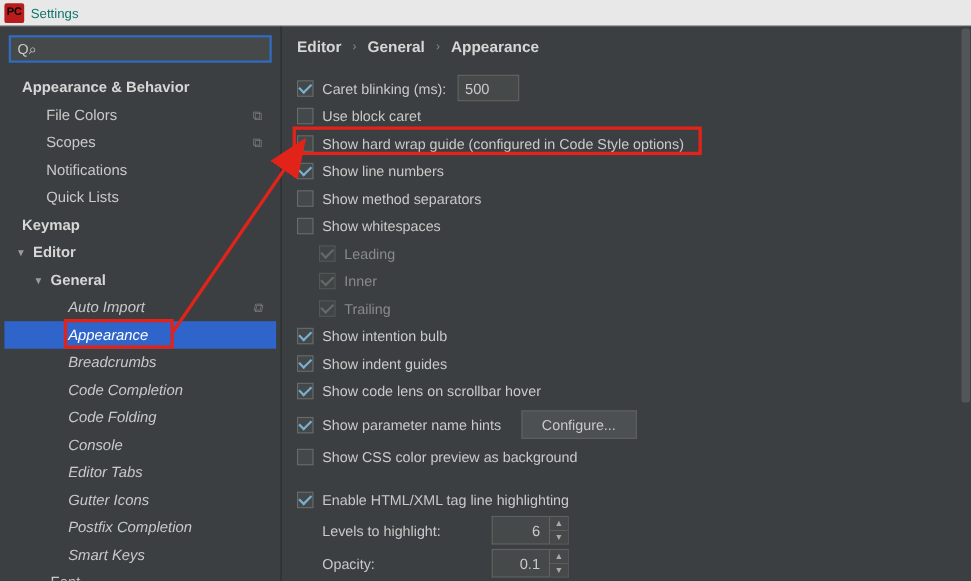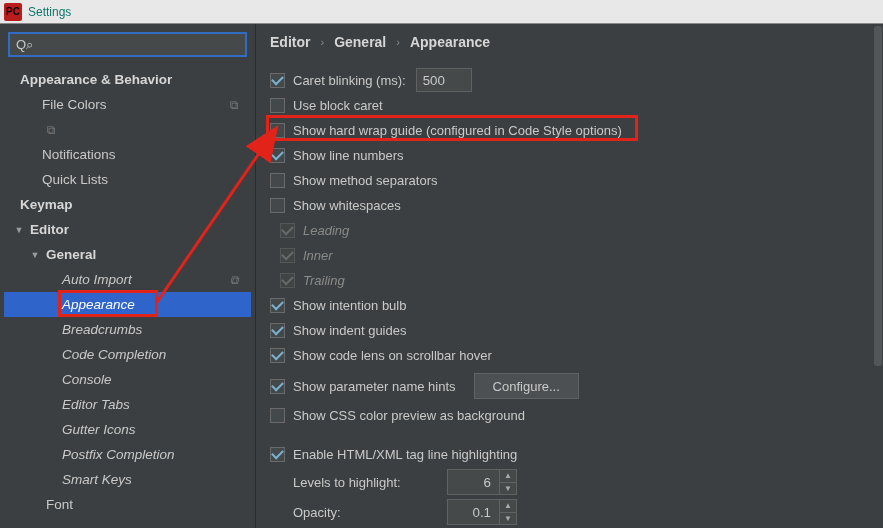--- a/index.html
+++ b/index.html
@@ -37,21 +37,21 @@
   .chk.disabled.checked::after { border-color: #8a8a8a; }
   .lbl { cursor: default; }
   .lbl.dim { color: #8a8a8a; }
   .numbox { width: 56px; height: 24px; background: #45494a; border: 1px solid #616161; color: #c9c9c9; padding: 0 6px; margin-left: 10px; text-align: left; }
   .spinbox { display: inline-flex; align-items: center; margin-left: 14px; }
   .spinbox input { width: 52px; height: 26px; background: #45494a; border: 1px solid #616161; border-right: none; color: #c9c9c9; text-align: right; padding-right: 8px; }
   .spinbox .spins { width: 18px; height: 26px; border: 1px solid #616161; display: flex; flex-direction: column; }
   .spinbox .spins div { flex: 1; display: flex; align-items: center; justify-content: center; font-size: 8px; color: #aaa; background: #45494a; cursor: pointer; }
   .spinbox .spins div:first-child { border-bottom: 1px solid #616161; }
   .btn { background: #4c5052; border: 1px solid #616161; color: #c9c9c9; height: 26px; padding: 0 18px; margin-left: 18px; cursor: pointer; font-size: 13px; }
-  .sub-indent { margin-left: 10px; font-style: italic; }
+  .sub-indent { margin-left: 20px; }
   .block-gap { height: 14px; }
   .form-row { display: flex; align-items: center; height: 30px; margin-left: 23px; }
   .form-row .flabel { width: 140px; }
   .red-box-opt { position: absolute; border: 3px solid #e2231a; pointer-events: none; }
   
   .arrow-svg { position: absolute; left: 0; top: 0; pointer-events: none; }
   
   .rscroll { position: absolute; right: 0; top: 0; width: 10px; height: 100%; background: #3c3f41; }
   .rscroll .thumb { position: absolute; right: 1px; top: 2px; width: 8px; height: 340px; background: #525658; border-radius: 3px; }
 </style>
@@ -71,20 +71,21 @@
     </div>
     <div class="tree">
       <div class="row lvl0">
           <span class="label">Appearance &amp; Behavior</span>
         </div>
       <div class="row lvl1">
           <span class="label">File Colors</span>
           <span class="act">⧉</span>
         </div>
       <div class="row lvl1">
+          <span class="label">Scopes</span>
           <span class="act">⧉</span>
         </div>
       <div class="row lvl1">
           <span class="label">Notifications</span>
         </div>
       <div class="row lvl1">
           <span class="label">Quick Lists</span>
         </div>
       <div class="row lvl0">
           <span class="label">Keymap</span>
@@ -102,20 +103,23 @@
           <span class="act">⧉</span>
         </div>
       <div class="row lvl3 selected" id="sel-row">
           <span class="label">Appearance</span>
         </div>
       <div class="row lvl3">
           <span class="label">Breadcrumbs</span>
         </div>
       <div class="row lvl3">
           <span class="label">Code Completion</span>
+        </div>
+      <div class="row lvl3">
+          <span class="label">Code Folding</span>
         </div>
       <div class="row lvl3">
           <span class="label">Console</span>
         </div>
       <div class="row lvl3">
           <span class="label">Editor Tabs</span>
         </div>
       <div class="row lvl3">
           <span class="label">Gutter Icons</span>
         </div>

